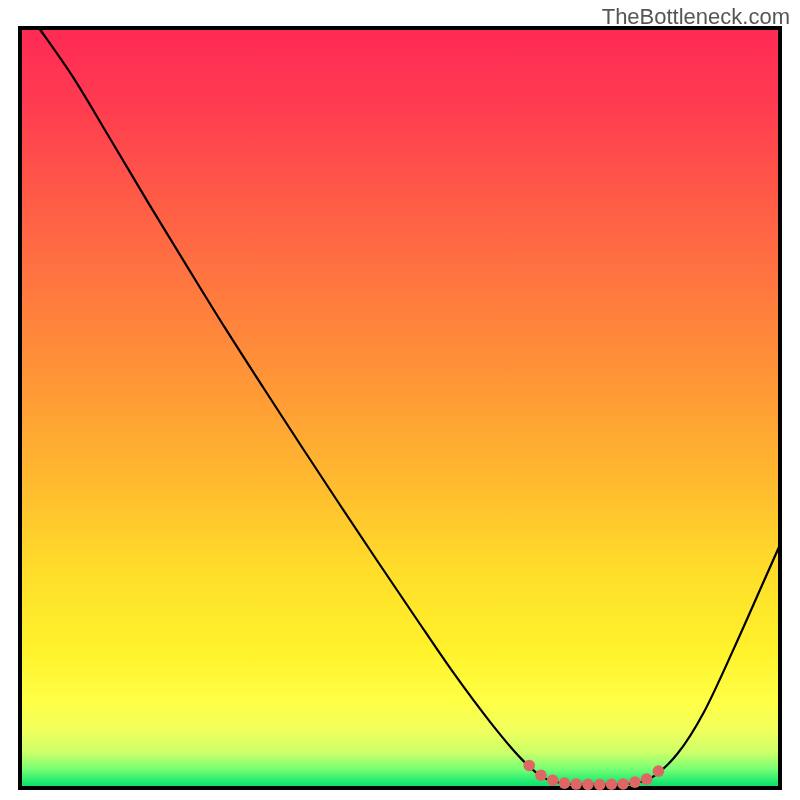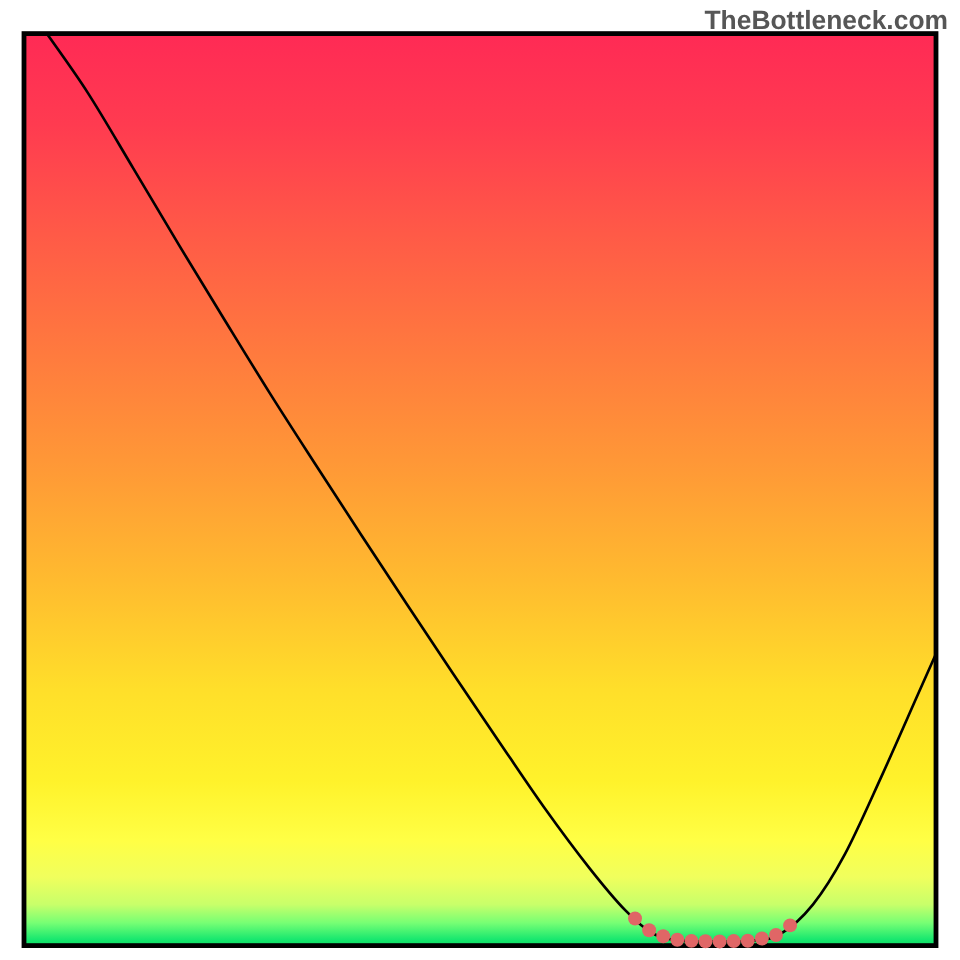--- a/index.html
+++ b/index.html
@@ -14,21 +14,21 @@
   .container {
     position: relative;
     width: 800px;
     height: 800px;
   }
   .attribution {
     position: absolute;
     top: 4px;
     right: 10px;
     font-size: 22px;
-    font-weight: bold;
+    font-weight: normal;
     color: #565656;
     z-index: 10;
   }
   svg {
     display: block;
   }
 </style>
 </head>
 <body>
 <div class="container">

